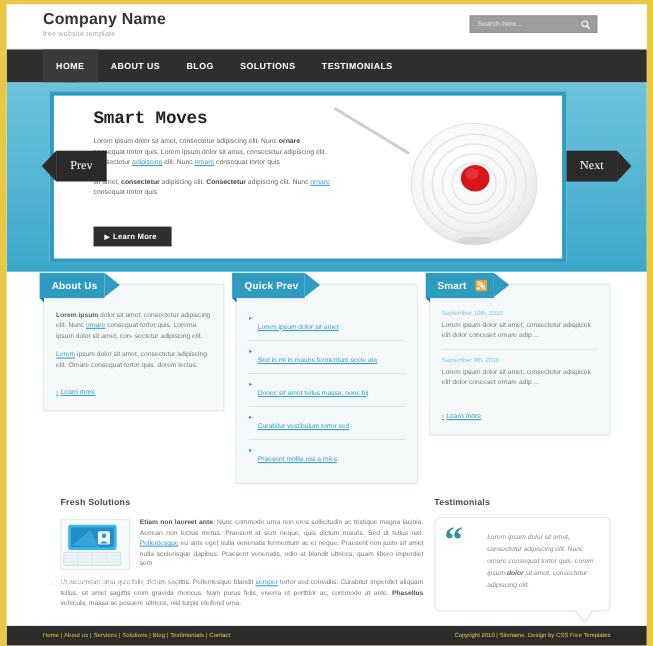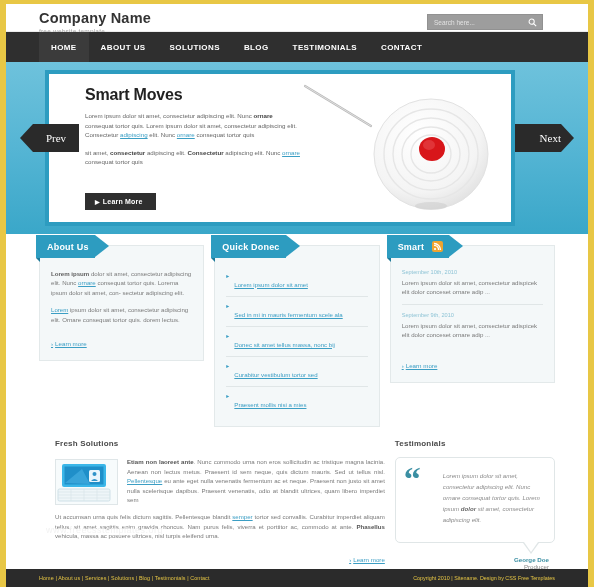--- a/index.html
+++ b/index.html
@@ -19,21 +19,21 @@
     position: relative;
     width: 582px;
     height: 583px;
     background: #ffffff;
     overflow: hidden;
   }
 
   
   .header {
     position: relative;
-    height: 28px;
+    height: 41px;
     background: #ffffff;
     border-bottom: 1px solid #ececec;
   }
   .brand { position: absolute; left: 33px; top: 6px; }
   .brand-name {
     font-size: 14.5px; font-weight: bold; color: #333333;
     letter-spacing: .2px; line-height: 17px;
   }
   .brand-tag {
     font-size: 6.5px; color: #a8a8a8; letter-spacing: .2px;
@@ -93,21 +93,21 @@
     position: absolute;
     left: 39px; top: 8px;
     width: 470px; height: 156px;
     background: #ffffff;
     border: 4px solid #2d9cc0;
   }
   .slide-text {
     position: absolute; left: 36px; top: 12px; width: 215px;
   }
   .slide-title {
-    font-family: Liberation Sans, sans-serif;
+    font-family: Liberation Mono, monospace;
     font-size: 16px; font-weight: bold; color: #222222;
     letter-spacing: -.2px; margin-bottom: 7px;
   }
   .slide-para {
     font-size: 6.2px; line-height: 9.6px; color: #666666;
     margin-bottom: 8px;
   }
   .slide-para b { color: #444444; }
   .slide-para a { color: #3b9ec4; text-decoration: underline; }
   .learn-btn {
@@ -124,28 +124,28 @@
   .slide-art { position: absolute; right: 10px; top: 0; width: 210px; height: 150px; }
 
   .arrow-btn {
     position: absolute; top: 62px;
     width: 46px; height: 28px;
     background: #2a2a2a;
     display: flex; align-items: center; justify-content: center;
     font-family: "Liberation Serif", serif;
     font-size: 11px; color: #ffffff; cursor: pointer;
   }
-  .arrow-prev { left: 27px; }
+  .arrow-prev { left: 45px; }
   .arrow-prev::before {
     content: ""; position: absolute; left: -13px; top: 0;
     border-top: 14px solid transparent;
     border-bottom: 14px solid transparent;
     border-right: 13px solid #2a2a2a;
   }
-  .arrow-next { right: 27px; justify-content: flex-end; }
+  .arrow-next { right: 27px; }
   .arrow-next::after {
     content: ""; position: absolute; right: -13px; top: 0;
     border-top: 14px solid transparent;
     border-bottom: 14px solid transparent;
     border-left: 13px solid #2a2a2a;
   }
 
   
   .cols {
     display: flex;
@@ -315,24 +315,23 @@
               <circle cx="6.5" cy="6.5" r="4.6" fill="none" stroke="#ffffff" stroke-width="1.8"></circle>
               <line x1="10" y1="10" x2="14.5" y2="14.5" stroke="#ffffff" stroke-width="2"></line>
             </svg>
       </span>
     </div>
   </div>
 
   <div class="nav">
     <div class="nav-item active">HOME</div>
     <div class="nav-item">ABOUT US</div>
+    <div class="nav-item">BLOG</div>
     <div class="nav-item">SOLUTIONS</div>
-    <div class="nav-item">BLOG</div>
     <div class="nav-item">TESTIMONIALS</div>
-    <div class="nav-item">CONTACT</div>
   </div>
 
   <div class="slider-band">
     <div class="slider-stage">
       <div class="slide-text">
         <div class="slide-title">Smart Moves</div>
         <div class="slide-para">
           <span>Lorem ipsum dolor sit amet, consectetur adipiscing elit. Nunc </span><b>ornare</b><span> consequat tortor quis. Lorem ipsum dolor sit amet, consectetur adipiscing elit. Consectetur </span><a href="#">adipiscing</a><span> elit. Nunc </span><a href="#">ornare</a><span> consequat tortor quis</span>
         </div>
         <div class="slide-para">
@@ -384,21 +383,21 @@
         </div>
         <p><b>Lorem ipsum</b><span> dolor sit amet, consectetur adipiscing elit. Nunc </span><a href="#">ornare</a><span> consequat tortor quis. Lorema ipsum dolor sit amet, con- sectetur adipiscing elit.</span></p>
         <p><a href="#">Lorem</a><span> ipsum dolor sit amet, consectetur adipiscing elit. Ornare consequat tortor quis. dorem lectus.</span></p>
         <a class="learn-more" href="#"><span class="car">›</span><span>Learn more</span></a>
       </div>
     </div>
 
     <div class="col">
       <div class="panel">
         <div class="ribbon">
-          <span class="ribbon-label">Quick Donec</span>
+          <span class="ribbon-label">Quick Prev</span>
         </div>
         <ul class="qlinks">
           <li><a href="#">Lorem ipsum dolor sit amet</a></li>
           <li><a href="#">Sed in mi in mauris fermentum scele ala</a></li>
           <li><a href="#">Donec sit amet tellus massa, nonc bij</a></li>
           <li><a href="#">Curabitur vestibulum tortor sed</a></li>
           <li><a href="#">Praesent mollis nisi a mies</a></li>
         </ul>
       </div>
     </div>

